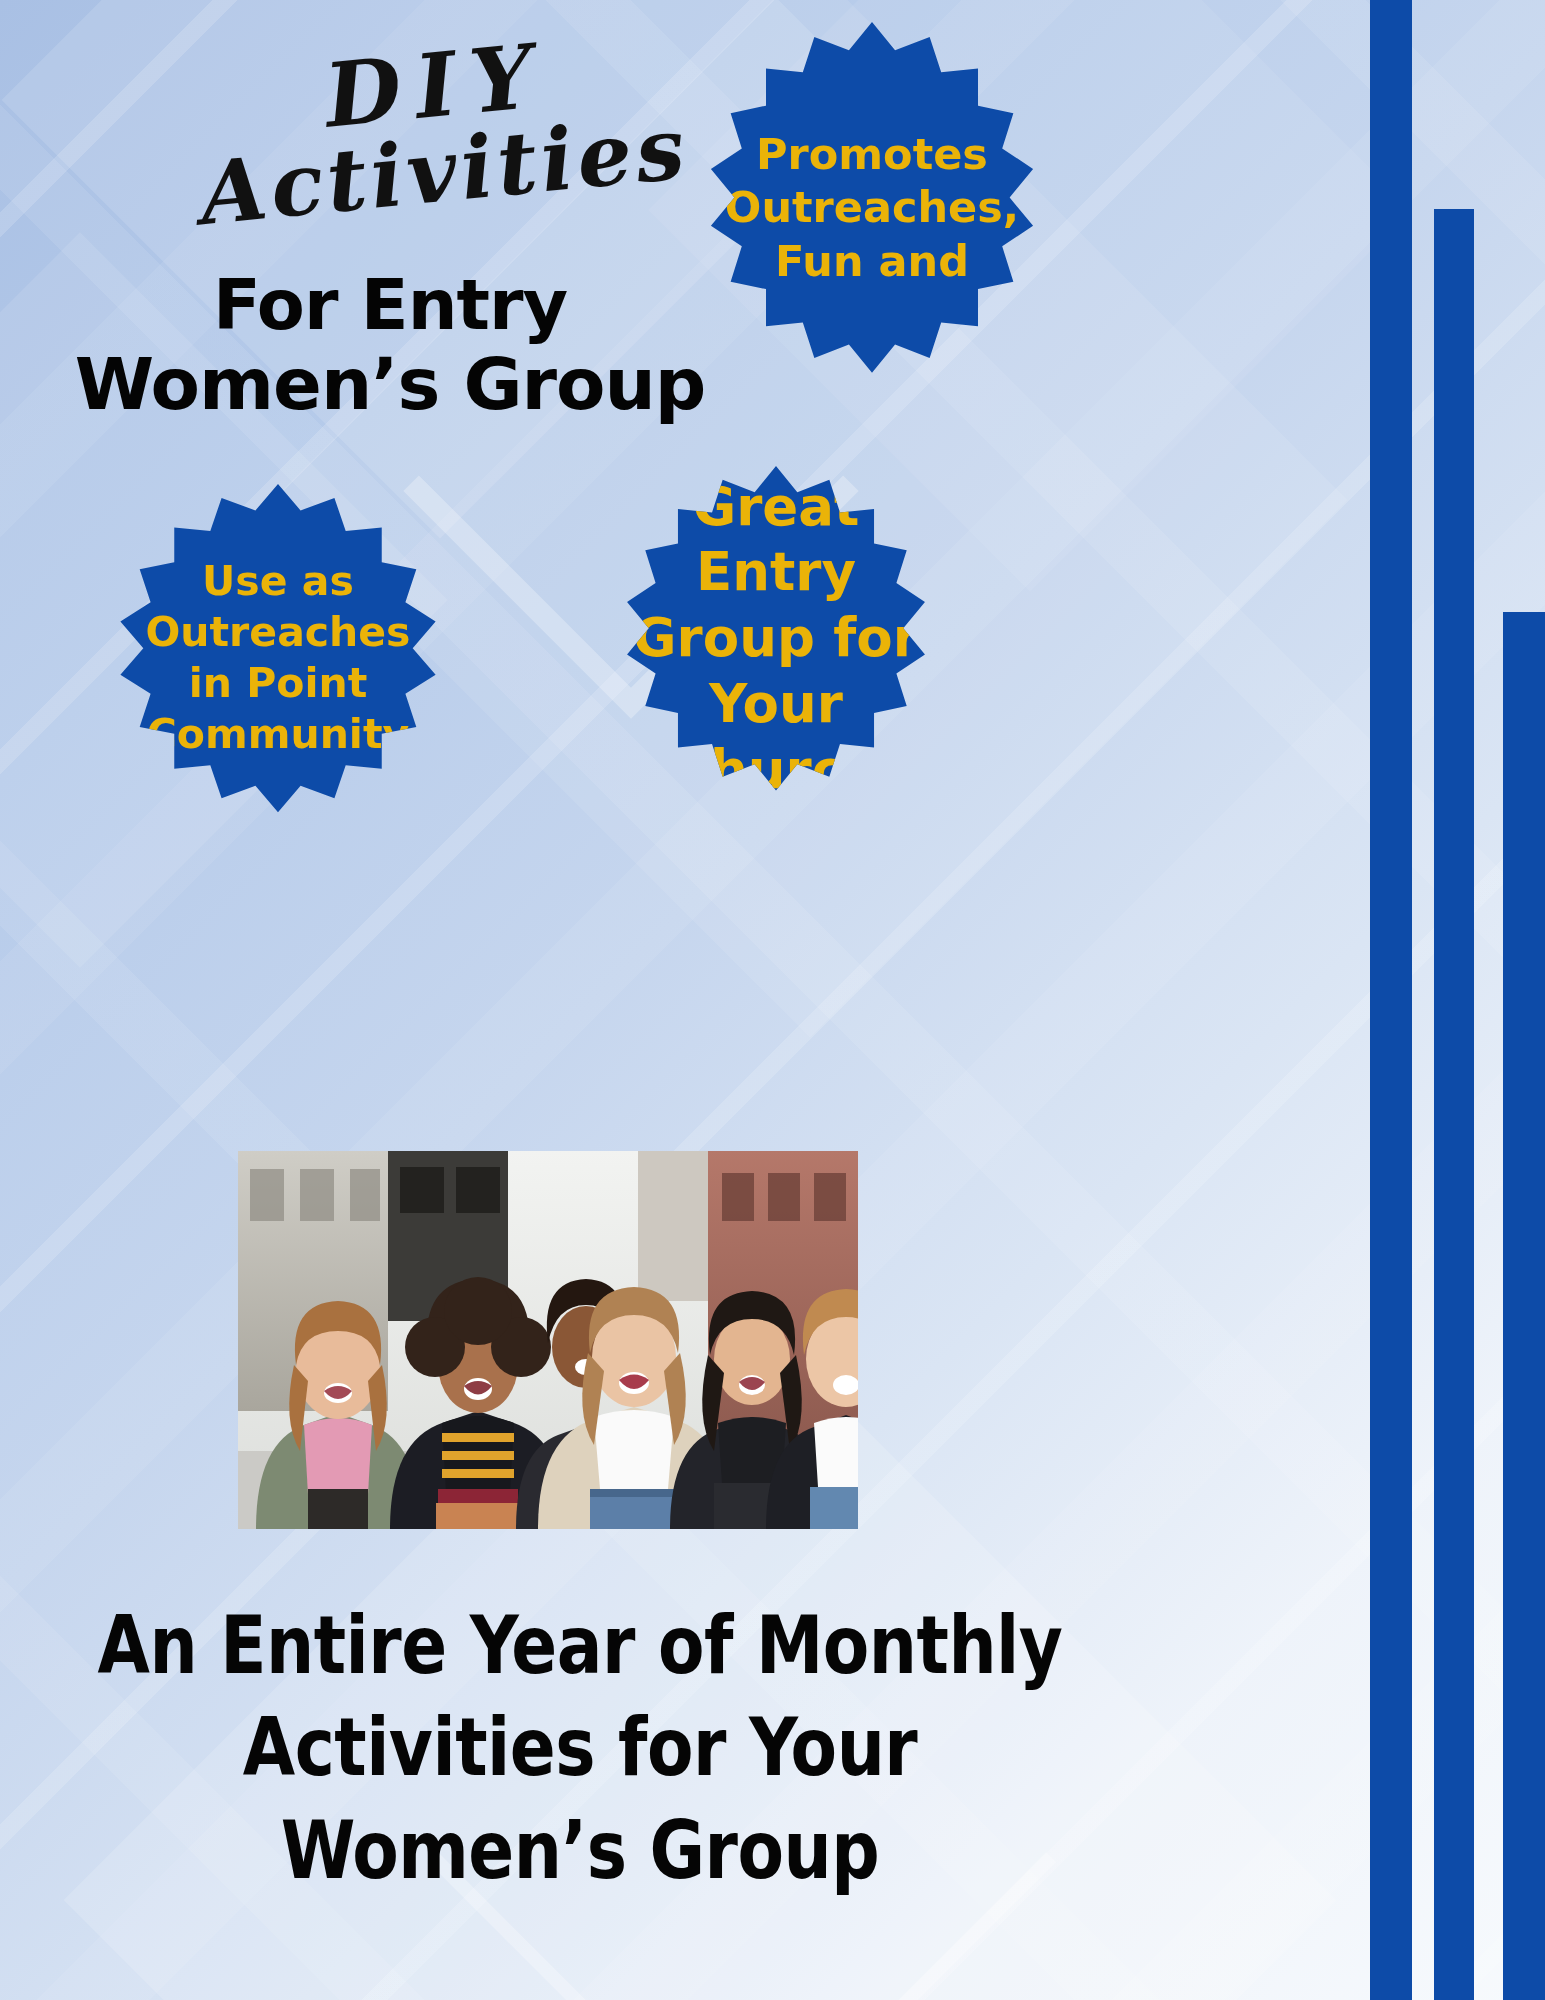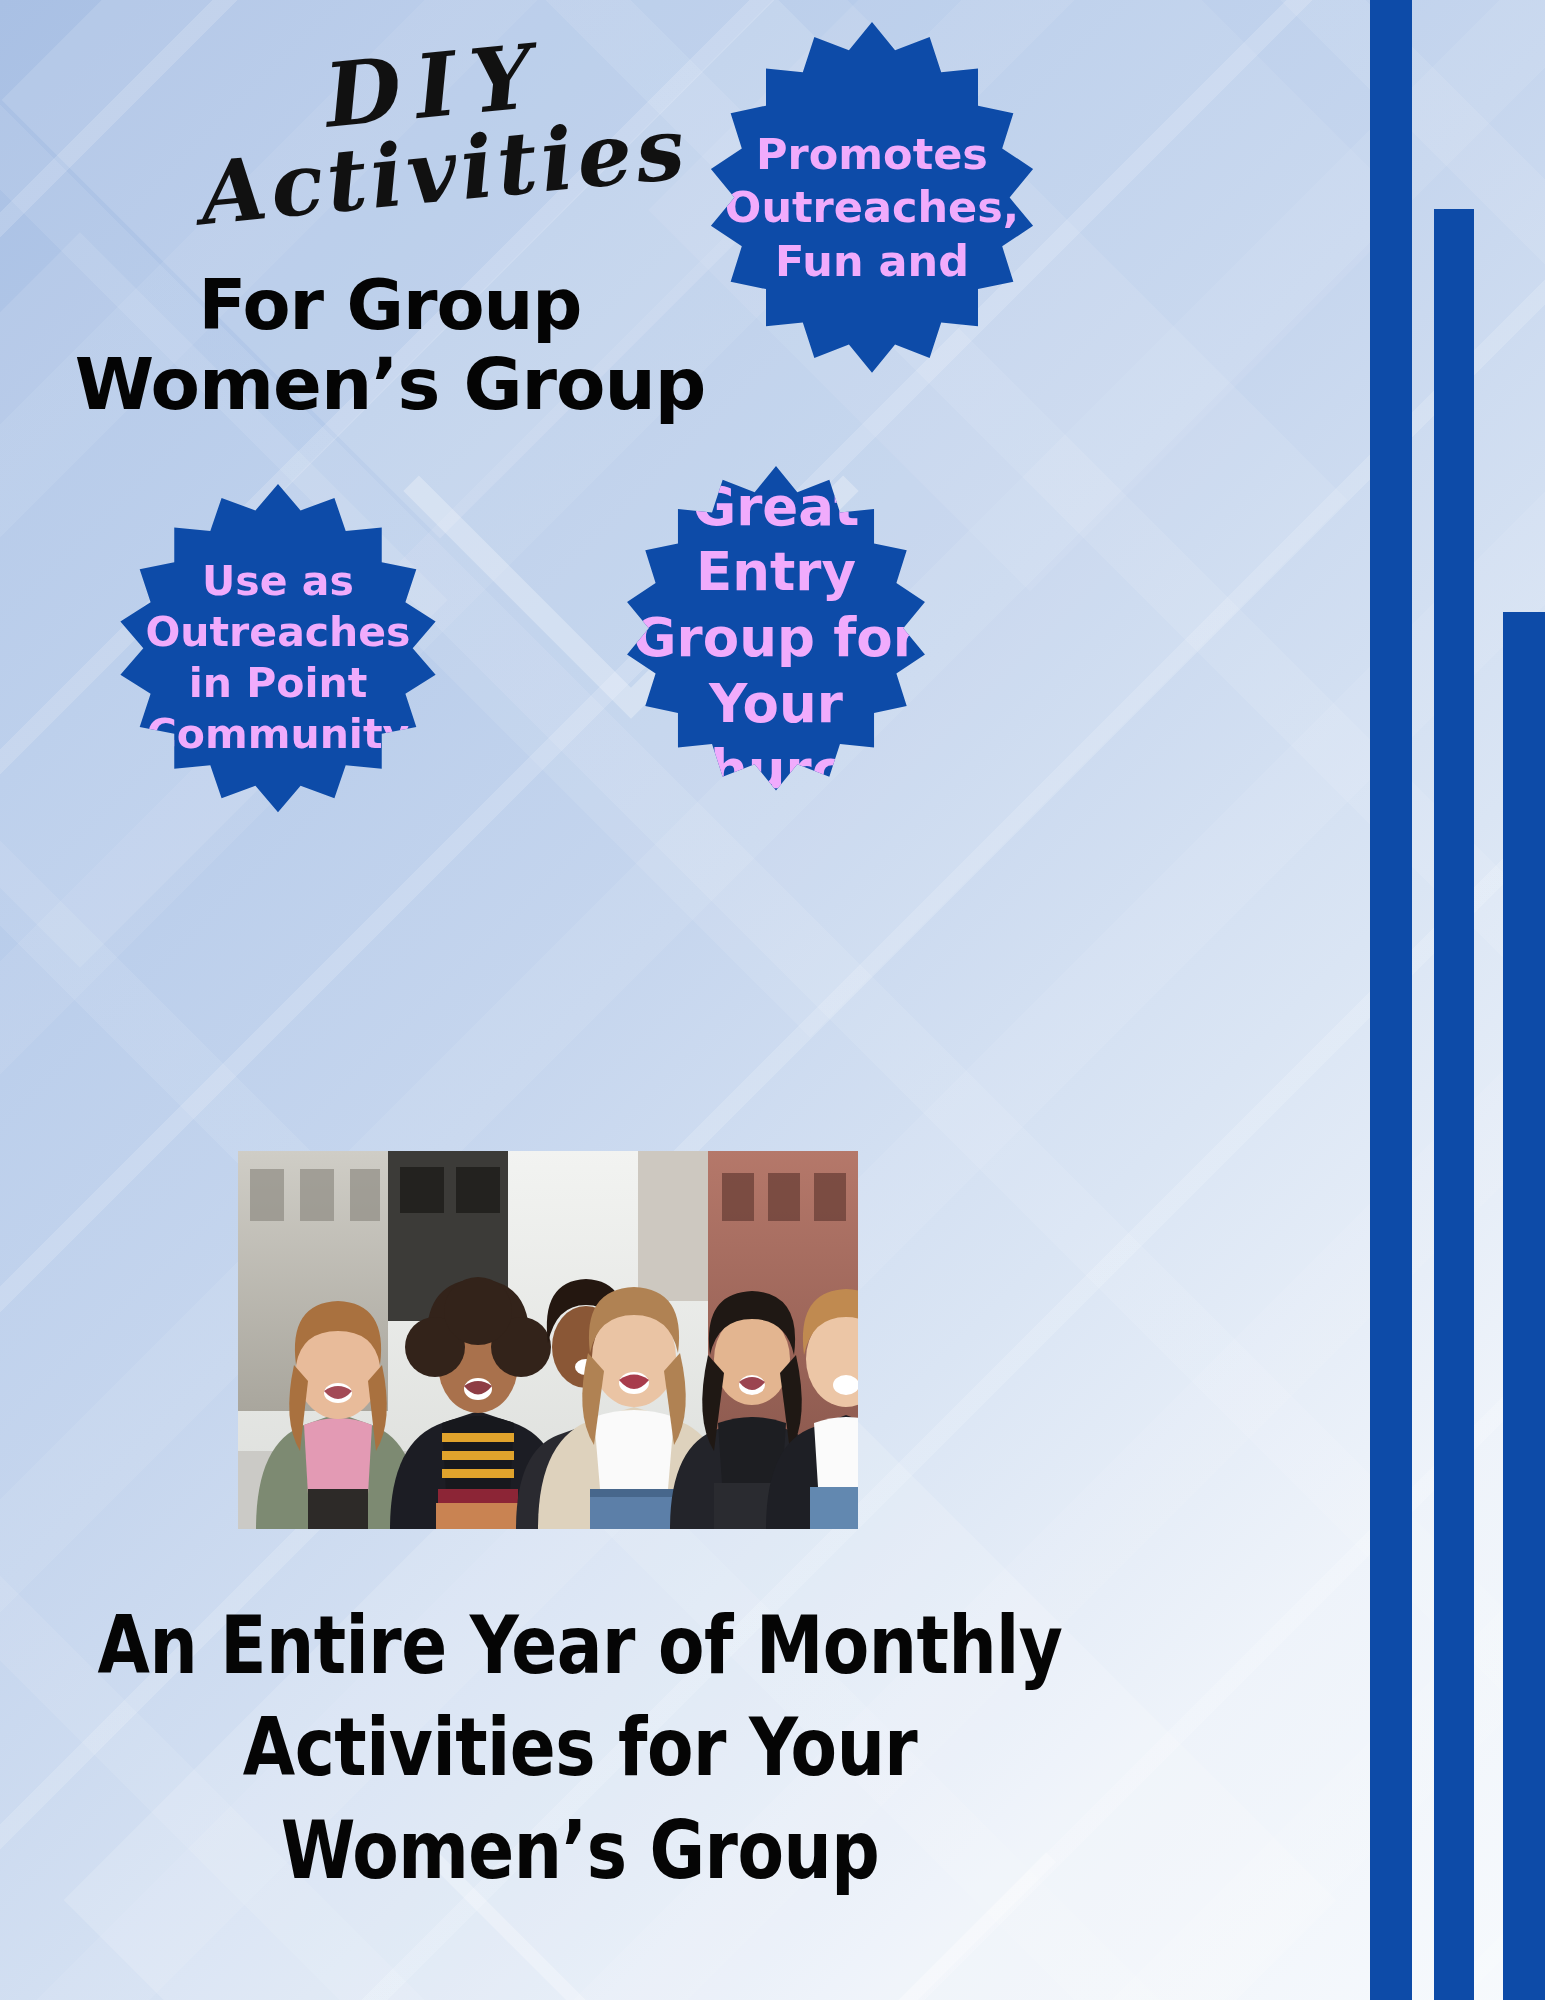--- a/index.html
+++ b/index.html
@@ -111,21 +111,21 @@
     clip-path:polygon(
       50.0% 0.0%, 56.2% 7.6%, 65.5% 4.0%, 68.6% 13.5%, 78.5% 12.5%, 78.5% 22.5%,
       88.0% 24.5%, 85.0% 34.0%, 93.3% 39.5%, 87.0% 47.2%, 93.3% 54.8%, 85.0% 60.3%,
       88.0% 69.8%, 78.5% 71.8%, 78.5% 81.8%, 68.6% 80.8%, 65.5% 90.3%, 56.2% 86.7%,
       50.0% 94.3%, 43.8% 86.7%, 34.5% 90.3%, 31.4% 80.8%, 21.5% 81.8%, 21.5% 71.8%,
       12.0% 69.8%, 15.0% 60.3%, 6.7% 54.8%, 13.0% 47.2%, 6.7% 39.5%, 15.0% 34.0%,
       12.0% 24.5%, 21.5% 22.5%, 21.5% 12.5%, 31.4% 13.5%, 34.5% 4.0%, 43.8% 7.6%
     );
   }
   .badge .btext{
-    color:#f0abfc;text-align:center;
+    color:#eab308;text-align:center;
     font-family:"DejaVu Sans",sans-serif;
     font-weight:700;line-height:1.24;
     padding:0 6px;
   }
   .badge .btext span{display:block;}
 
   .badge-promote{left:686px;top:22px;width:372px;height:372px;}
   .badge-promote .btext{font-size:43px;}
 
   .badge-outreach{left:96px;top:484px;width:364px;height:348px;}
@@ -161,21 +161,21 @@
   <div class="vbar b1"></div>
   <div class="vbar b2"></div>
   <div class="vbar b3"></div>
 
   <div class="script-title">
     <span class="l1">DIY</span>
     <span class="l2">Activities</span>
   </div>
 
   <div class="headline">
-    <span class="l1">For Group</span>
+    <span class="l1">For Entry</span>
     <span class="l2">Women’s Group</span>
   </div>
 
   <div class="badge badge-promote">
     <div class="btext">
       <span>Promotes</span>
       <span>Outreaches,</span>
       <span>Fun and</span>
     </div>
   </div>

